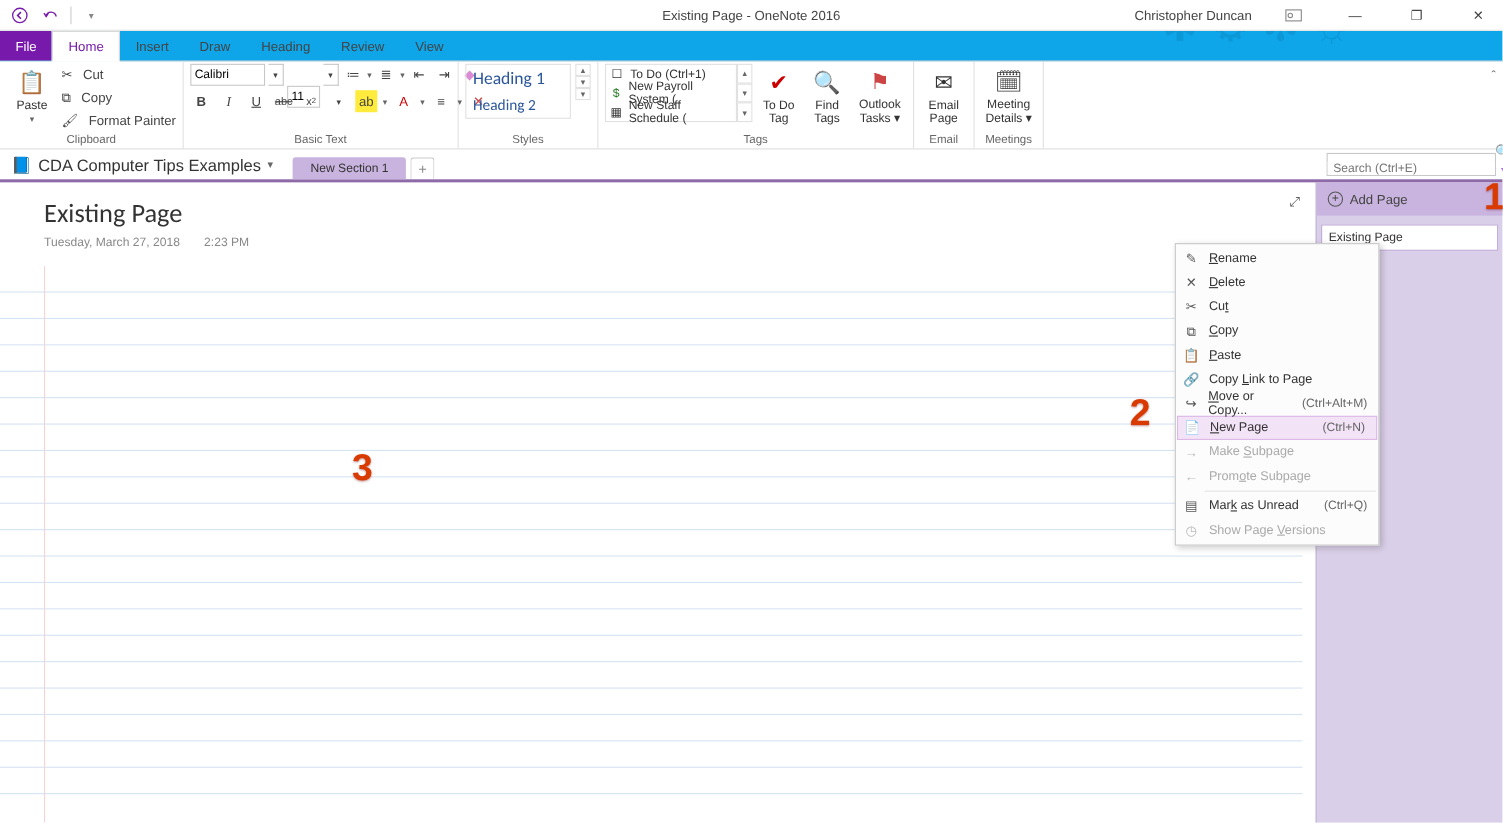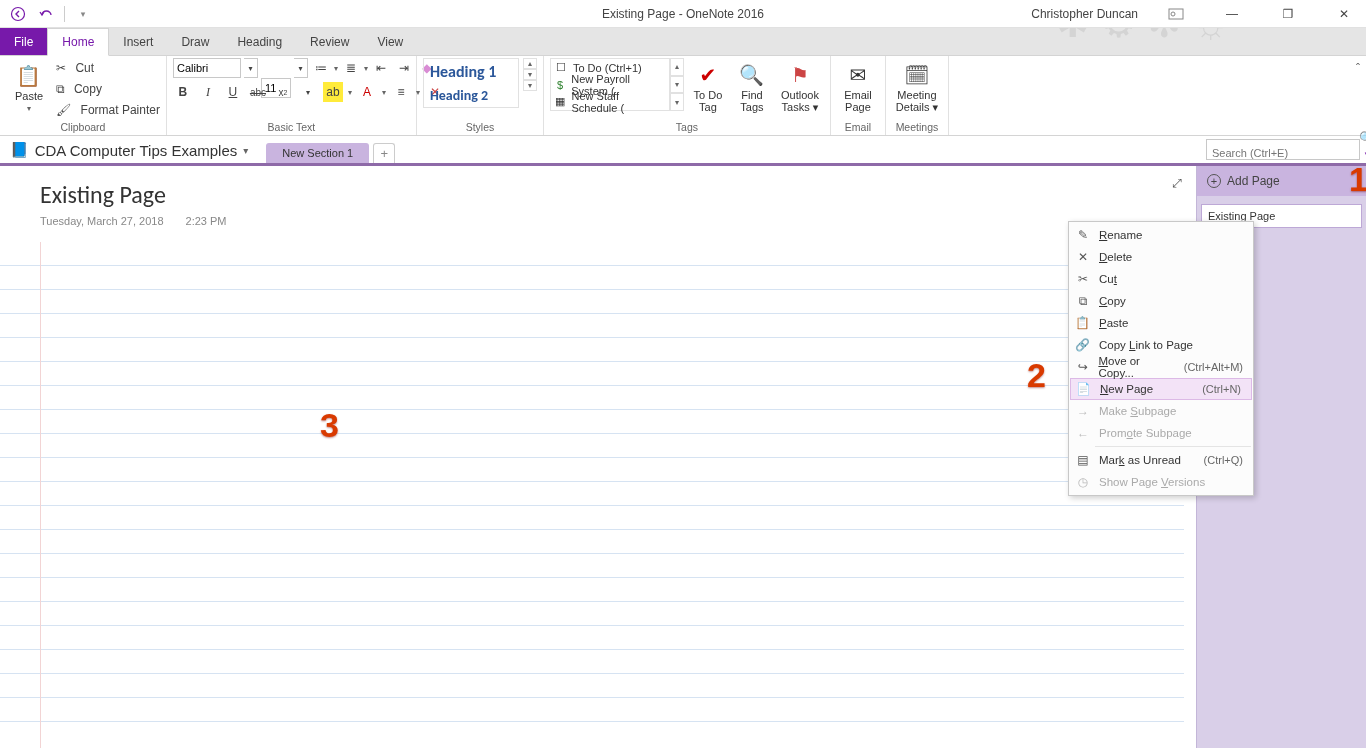--- a/index.html
+++ b/index.html
@@ -9,38 +9,38 @@
 .titlebar { height: 28px; background: #fff; display: flex; align-items: center; border-bottom: 1px solid #e1e1e1; position: relative; }
 .qat { display: flex; align-items: center; gap: 4px; padding-left: 6px; }
 .qat-btn { width: 24px; height: 22px; display: flex; align-items: center; justify-content: center; color: #7719aa; }
 .qat-sep { width: 1px; height: 16px; background: #ccc; margin: 0 2px; }
 .title-center { position: absolute; left: 50%; transform: translateX(-50%); font-size: 12px; color: #444; }
 .title-right { margin-left: auto; display: flex; align-items: center; gap: 20px; padding-right: 4px; }
 .username { font-size: 12px; color: #444; }
 .win-btn { width: 36px; height: 24px; display: flex; align-items: center; justify-content: center; color: #444; font-size: 12px; }
 
 
-.ribbon-tabs { height: 28px; display: flex; align-items: stretch; background: #e5e5e5; border-bottom: 1px solid #d4d4d4; }
+.ribbon-tabs { height: 28px; display: flex; align-items: stretch; background: #0ea5e9; border-bottom: 1px solid #d4d4d4; }
 .rtab { padding: 0 14px; display: flex; align-items: center; font-size: 12px; color: #444; cursor: pointer; }
 .rtab.file { background: #7719aa; color: #fff; }
 .rtab.active { color: #7719aa; border: 1px solid #d4d4d4; border-bottom: 1px solid #fff; margin-bottom: -1px; background: #fff; }
 
 
 .ribbon { height: 80px; background: #fff; border-bottom: 1px solid #d4d4d4; display: flex; }
 .group { border-right: 1px solid #e1e1e1; display: flex; flex-direction: column; padding: 2px 6px 0 6px; }
 .group-body { flex: 1; display: flex; align-items: flex-start; gap: 4px; }
 .group-label { text-align: center; font-size: 10.5px; color: #666; padding: 1px 0 2px; }
 .big-btn { display: flex; flex-direction: column; align-items: center; justify-content: center; width: 46px; height: 60px; font-size: 11px; color: #333; gap: 2px; }
 .big-btn .ic { font-size: 20px; }
 .small-row { display: flex; align-items: center; gap: 3px; height: 20px; font-size: 12px; color: #444; white-space: nowrap; }
 .fontname { width: 68px; height: 20px; border: 1px solid #c8c8c8; font-size: 11px; padding: 0 3px; }
 .fontsize { width: 30px; height: 20px; border: 1px solid #c8c8c8; font-size: 11px; padding: 0 3px; margin-top: 40px; }
 .tool { width: 20px; height: 20px; display: flex; align-items: center; justify-content: center; font-size: 12px; color: #444; }
 .styles-list { width: 96px; border: 1px solid #e1e1e1; display: flex; flex-direction: column; }
-.style-item { padding: 3px 6px; font-size: 14px; color: #2b579a; font-family: Calibri, sans-serif; font-weight: bold; }
+.style-item { padding: 3px 6px; font-size: 14px; color: #2b579a; font-family: Calibri, sans-serif; }
 .style-item.h1 { font-size: 16px; }
 .style-spin { width: 14px; display: flex; flex-direction: column; }
 .style-spin div { flex:1; border:1px solid #e1e1e1; display:flex; align-items:center; justify-content:center; font-size:8px; color:#666; }
 .tags-list { width: 120px; border: 1px solid #e1e1e1; font-size: 11px; }
 .tag-row { height: 17px; display: flex; align-items: center; gap: 5px; padding: 0 5px 0 3px; }
 .tag-row .ic { width: 14px; text-align: center; font-size: 11px; }
 
 
 .nbbar { height: 30px; background: #fff; border-bottom: 3px solid #8e6aa8; display: flex; align-items: flex-end; padding-left: 10px; position: relative; }
 .nb-name { display: flex; align-items: center; gap: 6px; font-size: 15px; color: #333; padding-bottom: 4px; margin-right: 18px; }

